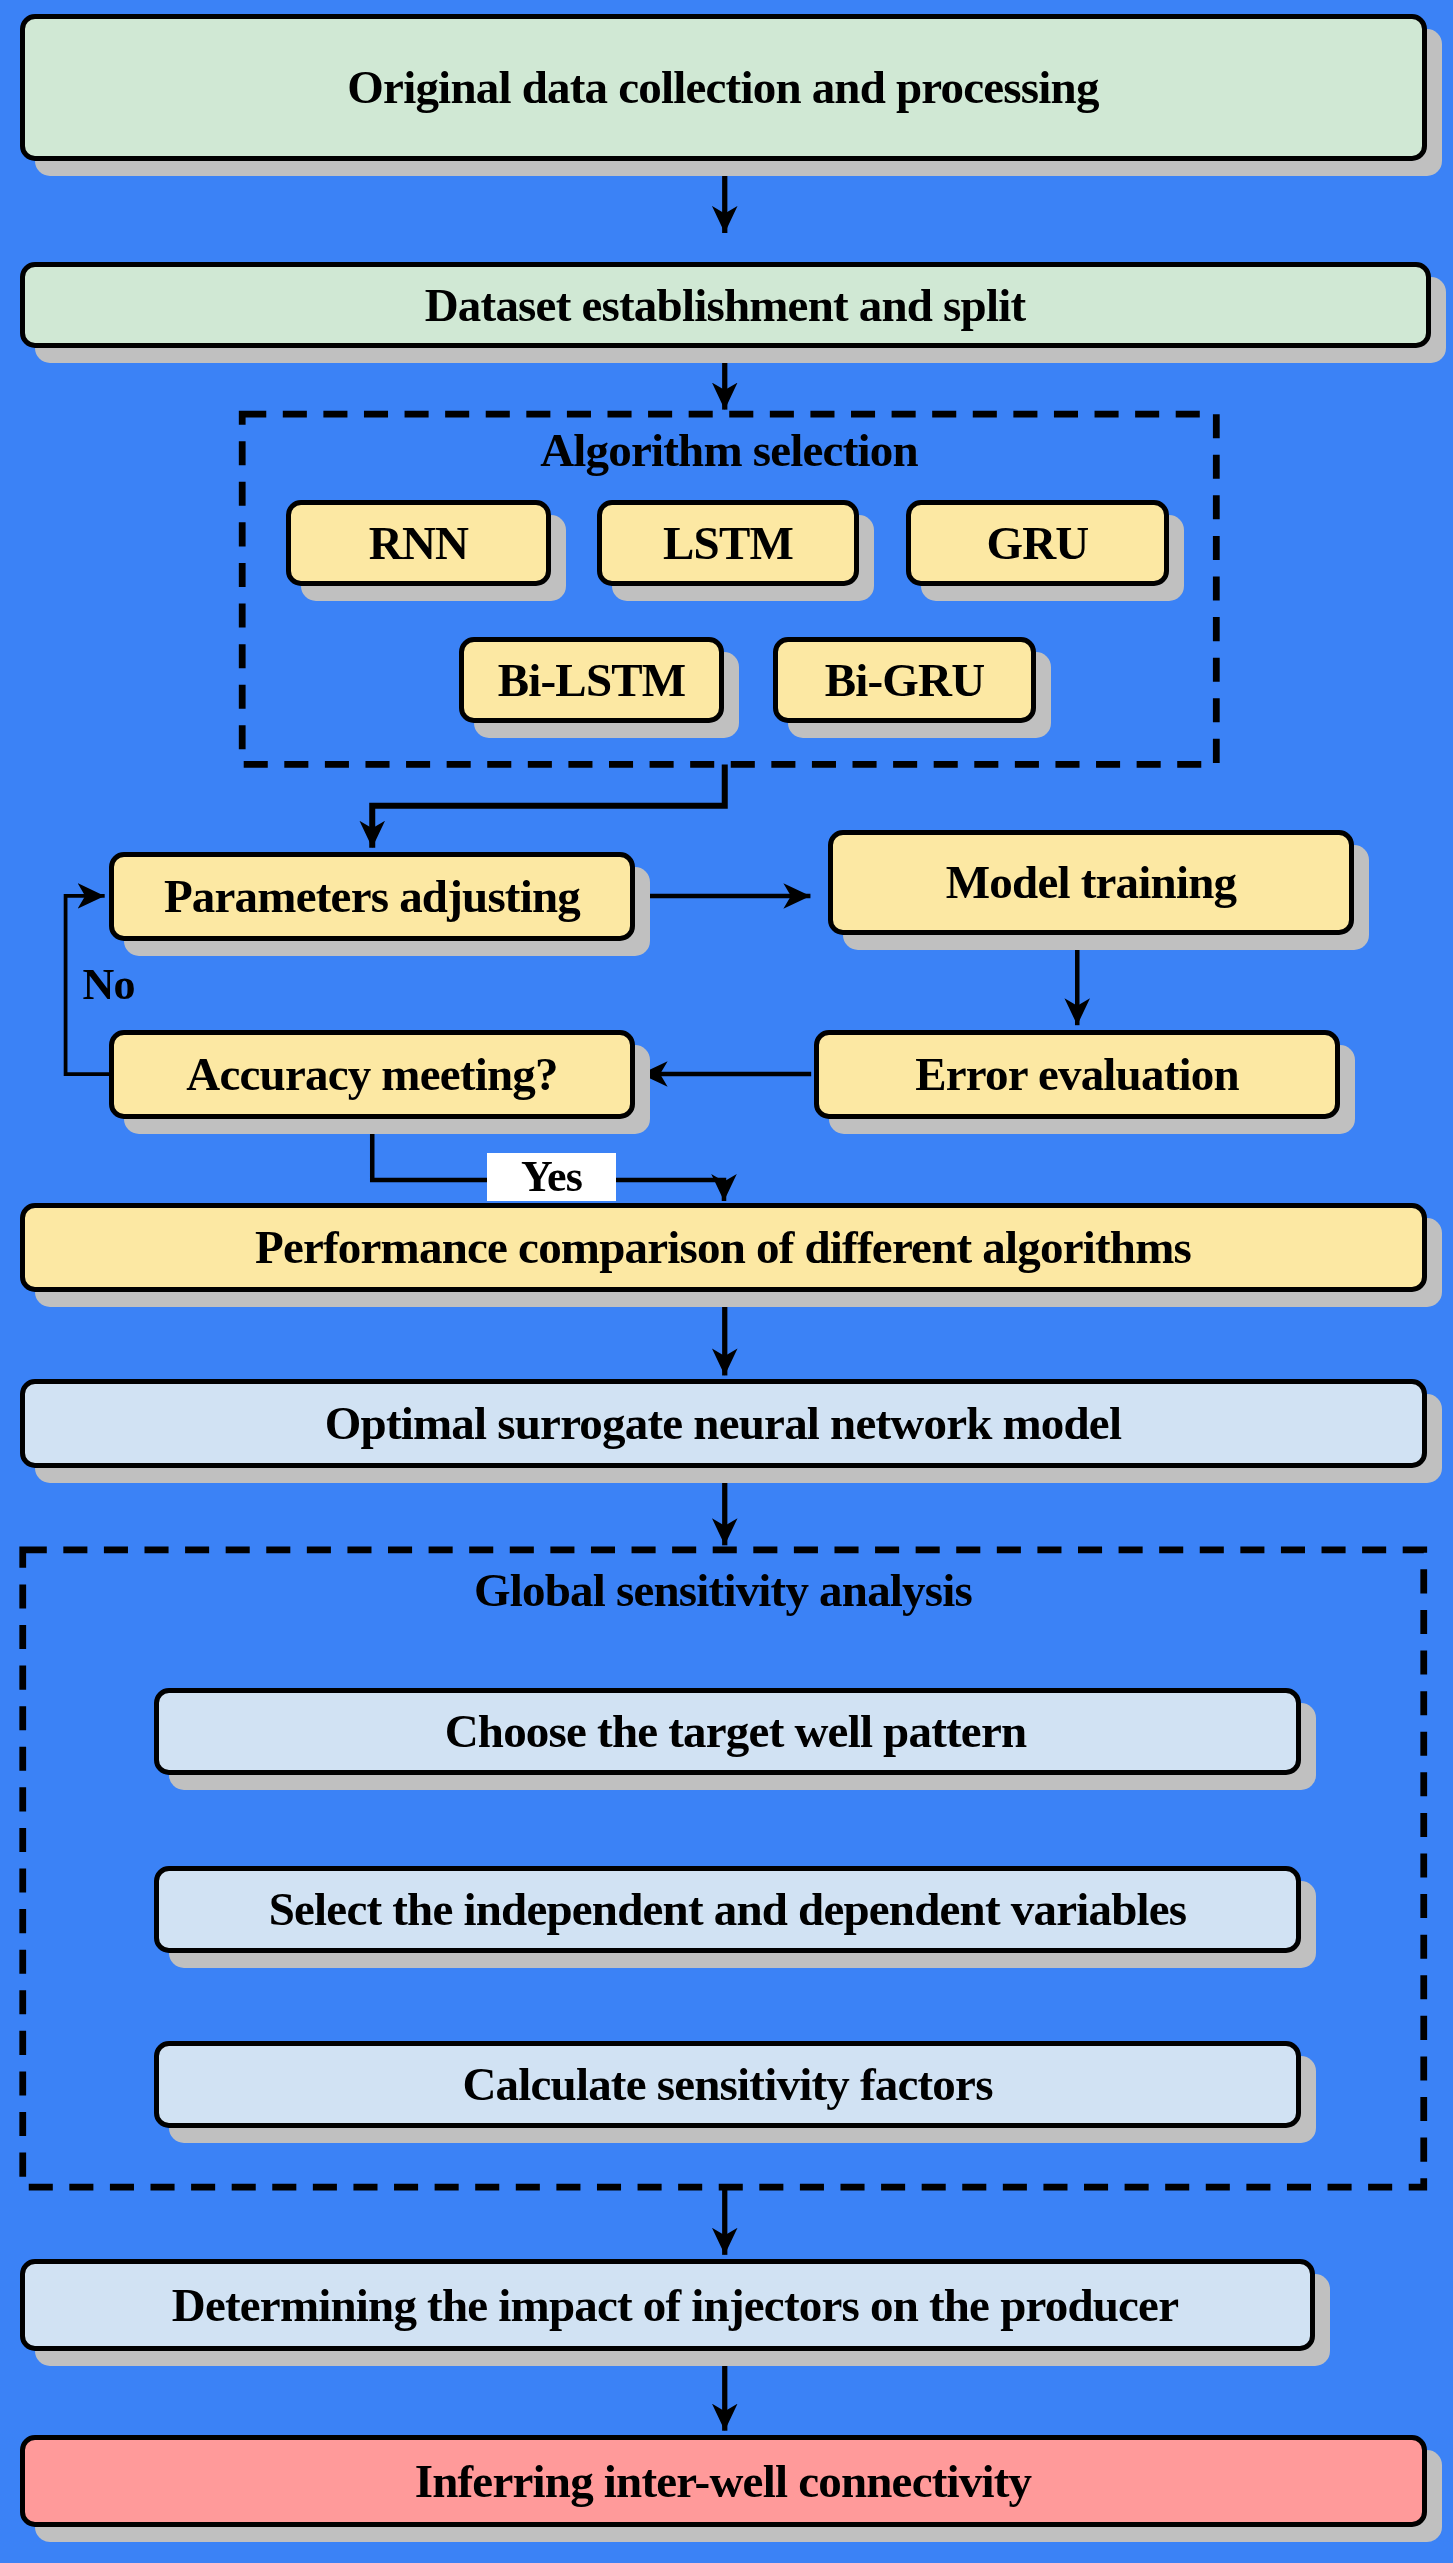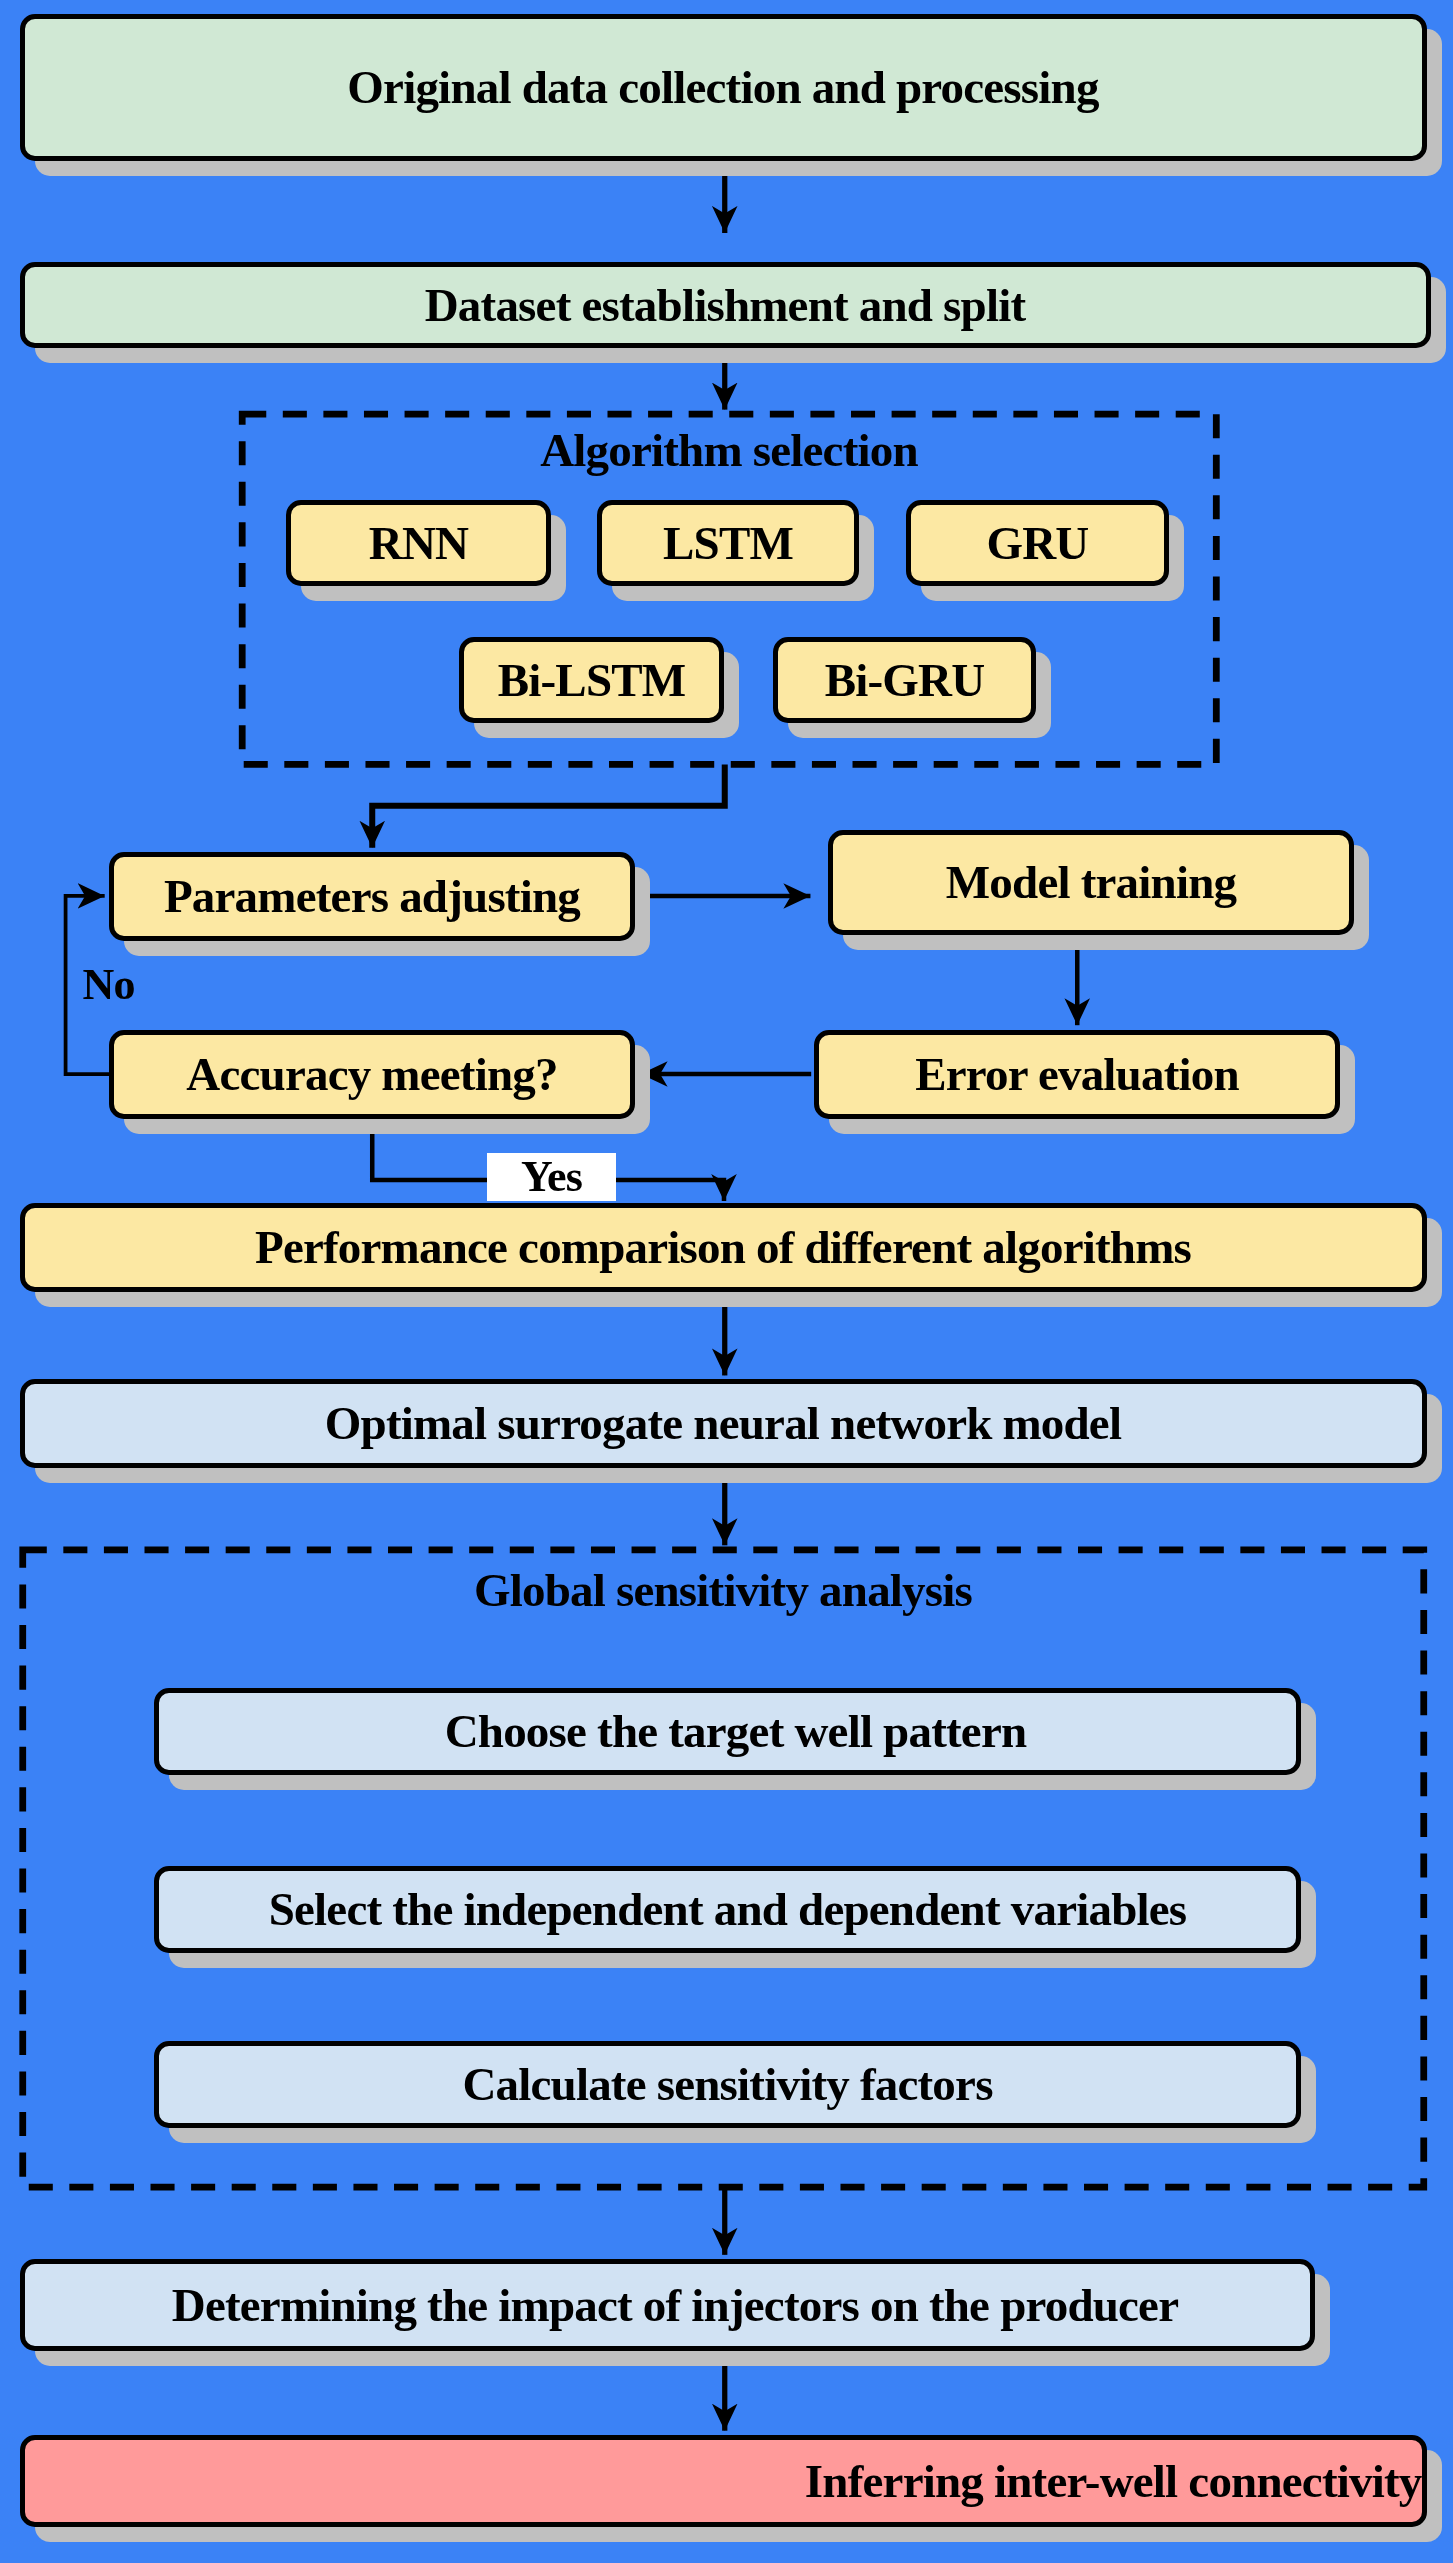--- a/index.html
+++ b/index.html
@@ -138,18 +138,18 @@
     <span>Select the independent and dependent variables</span>
   </div>
   <div class="node" style="left: 154px; top: 2041px; width: 1147px; height: 87px; background: rgb(209, 226, 243);">
     <span>Calculate sensitivity factors</span>
   </div>
 
   <div class="node" style="left: 19.5px; top: 2259px; width: 1295px; height: 92px; background: rgb(209, 226, 243); padding-left: 16px;">
     <span>Determining the impact of injectors on the producer</span>
   </div>
 
-  <div class="node" style="left: 19.5px; top: 2435px; width: 1407px; height: 92px; background: rgb(255, 154, 154); align-items: flex-end;">
+  <div class="node" style="left: 19.5px; top: 2435px; width: 1407px; height: 92px; background: rgb(255, 154, 154);">
     <span>Inferring inter-well connectivity</span>
   </div>
 
 </div>
 
 
 </body></html>

